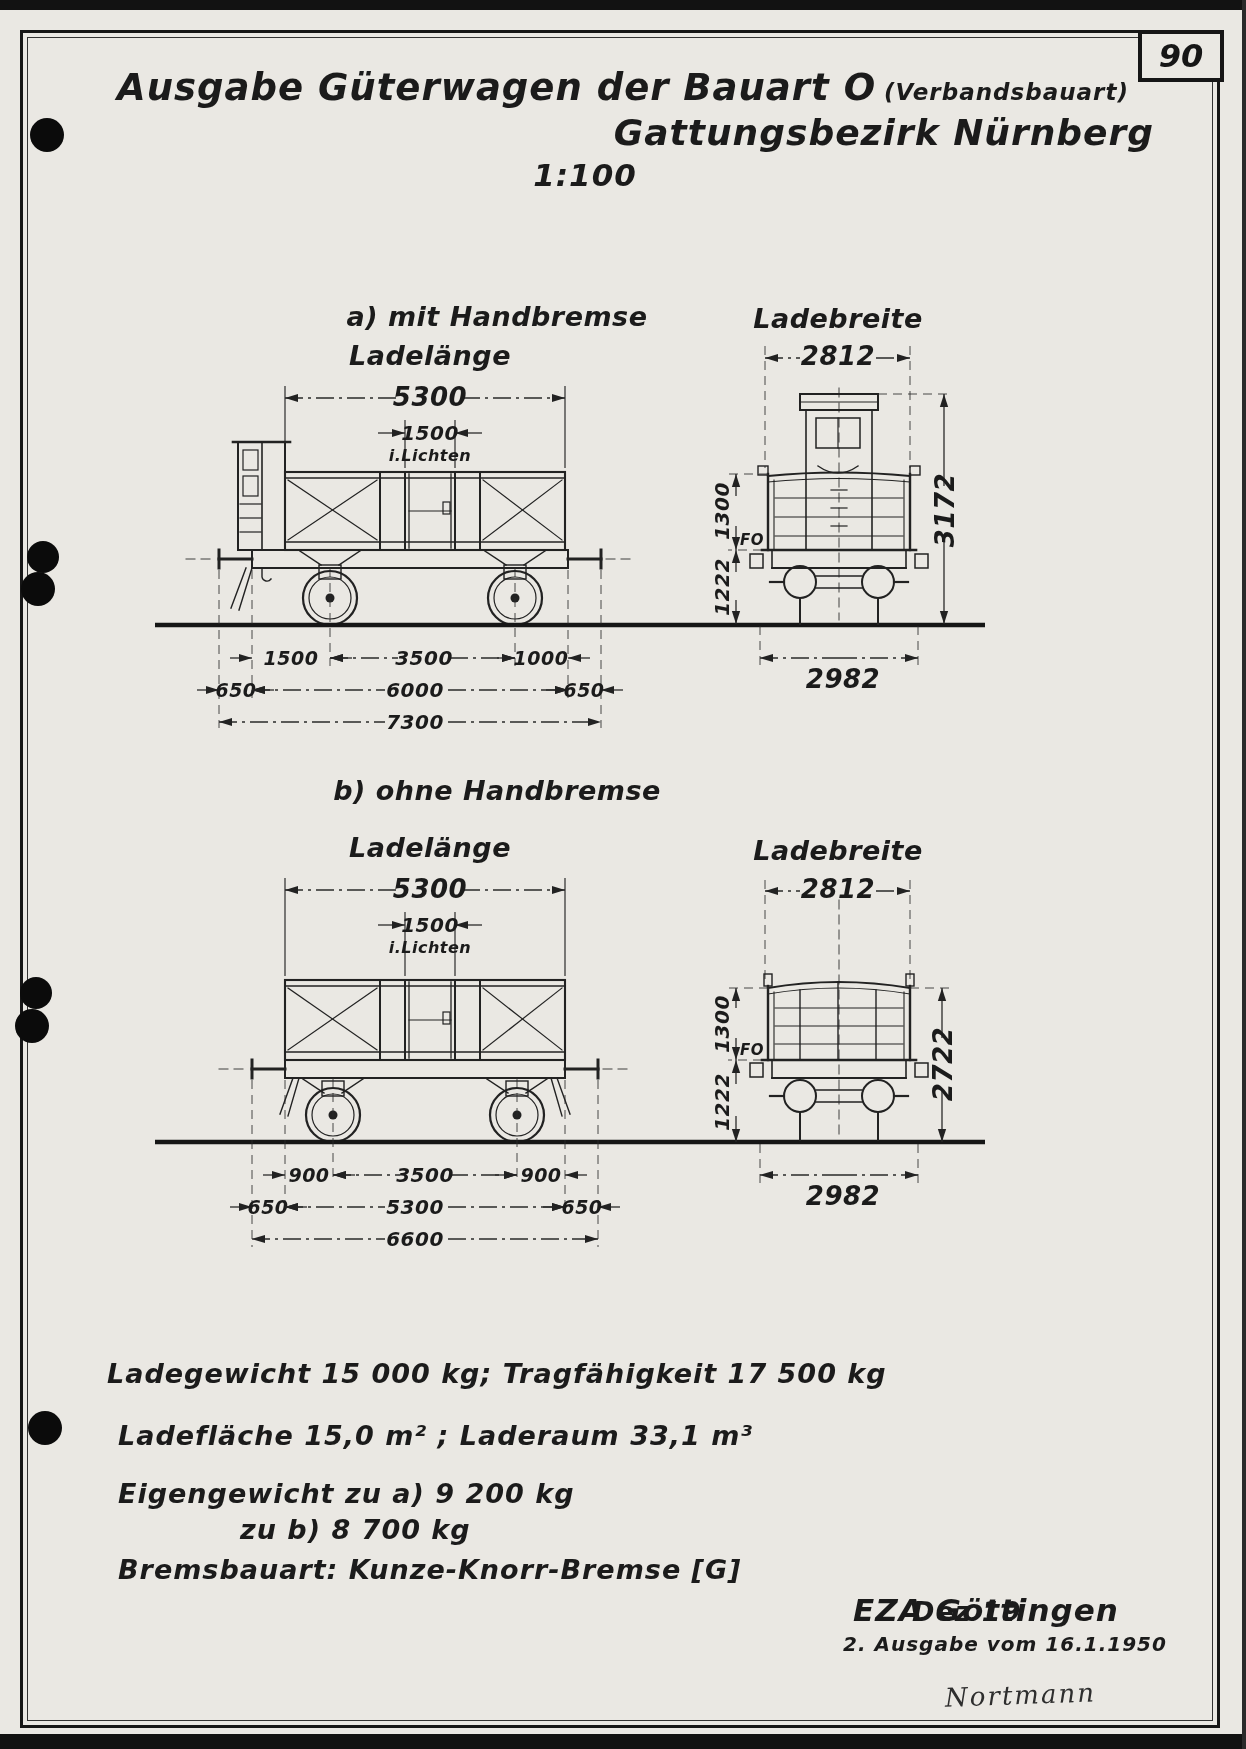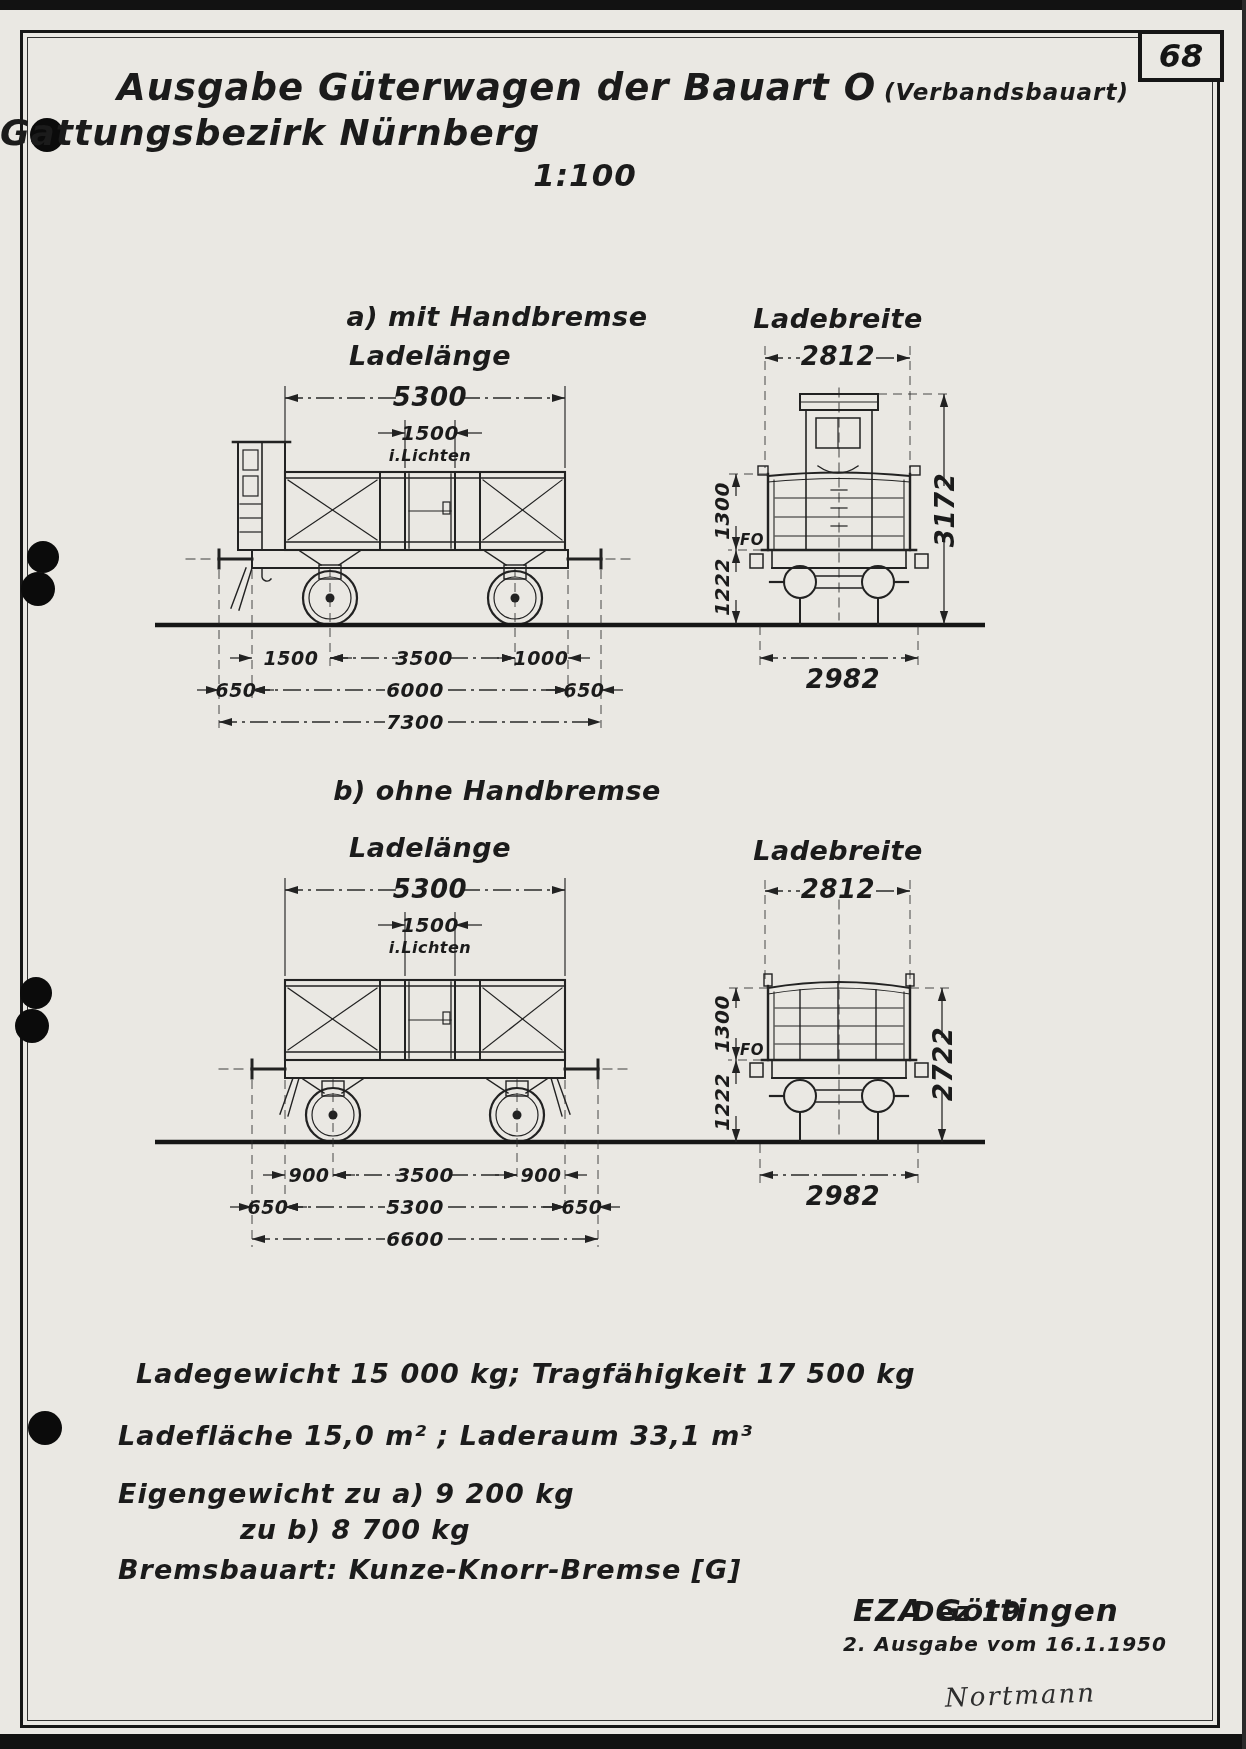--- a/index.html
+++ b/index.html
@@ -15,21 +15,21 @@
   .frame::after{content:"";position:absolute;left:4px;top:4px;right:4px;bottom:4px;border:1.2px solid #333;}
   .pagenum{left:1138px;top:30px;width:86px;height:52px;border:4px solid #161616;box-sizing:border-box;
            background:#eae8e3;display:flex;align-items:center;justify-content:center;
            font-size:32px;font-weight:700;font-style:italic;color:#161616;z-index:5;}
   
   .hole{background:#0b0b0b;border-radius:50%;}
   
   .hand{font-style:italic;font-weight:600;color:#1b1b1b;letter-spacing:1px;white-space:nowrap;}
   .title-line{left:0;width:1246px;text-align:center;font-size:37px;font-weight:700;}
   .title-note{font-size:23px;font-weight:600;margin-left:8px;}
-  .subtitle{left:0;width:1130px;text-align:left;font-size:36px;font-weight:700;}
+  .subtitle{left:0;width:1130px;text-align:right;font-size:36px;font-weight:700;padding-left:24px;}
   .scaleline{left:0;width:1130px;text-align:center;font-size:31px;font-weight:700;padding-left:20px;}
   .spec{font-size:27px;}
   .office{font-size:31px;}
   .datebig{font-size:27px;}
   .edition{font-size:20px;font-weight:700;}
   .signature{font-family:"DejaVu Serif",serif;font-style:italic;font-size:26px;color:#2e2e2e;
              transform:rotate(-2deg);letter-spacing:2px;}
   
   svg.sheet{position:absolute;left:0;overflow:visible;}
   svg.sheet text{text-anchor:middle;fill:#1b1b1b;font-family:"DejaVu Sans",sans-serif;
@@ -45,21 +45,21 @@
 </style>
 </head>
 <body>
 
 <div class="abs edge-top"></div>
 <div class="abs edge-bottom"></div>
 <div class="abs edge-right"></div>
 
 <div class="abs frame"></div>
 <div class="abs pagenum">
-  <span>68</span>
+  <span>90</span>
 </div>
 
 <div class="abs hole" style="left:30px;top:118px;width:34px;height:34px;"></div>
 <div class="abs hole" style="left:27px;top:541px;width:32px;height:32px;"></div>
 <div class="abs hole" style="left:21px;top:572px;width:34px;height:34px;"></div>
 <div class="abs hole" style="left:20px;top:977px;width:32px;height:32px;"></div>
 <div class="abs hole" style="left:15px;top:1009px;width:34px;height:34px;"></div>
 <div class="abs hole" style="left:28px;top:1411px;width:34px;height:34px;"></div>
 
 <div class="abs hand title-line" style="top:66px;">
@@ -425,21 +425,21 @@
     <line x1="942" y1="330" x2="942" y2="382" marker-end="url(#arrB)"></line>
     <text class="s26" transform="rotate(-90 952 304)" x="952" y="304">2722</text>
     <line class="ext" x1="760" y1="384" x2="760" y2="423"></line>
     <line class="ext" x1="918" y1="384" x2="918" y2="423"></line>
     <line class="dd" x1="760" y1="415" x2="839" y2="415" marker-start="url(#arrB)"></line>
     <line class="dd" x1="839" y1="415" x2="918" y2="415" marker-end="url(#arrB)"></line>
     <text class="s26" x="843" y="445">2982</text>
   </g>
 </svg>
 
-<div class="abs hand spec" style="left:136px;top:1358px;">Ladegewicht 15 000 kg; Tragfähigkeit 17 500 kg</div>
+<div class="abs hand spec" style="left:107px;top:1358px;">Ladegewicht 15 000 kg; Tragfähigkeit 17 500 kg</div>
 <div class="abs hand spec" style="left:118px;top:1420px;">Ladefläche  15,0 m² ; Laderaum 33,1 m³</div>
 <div class="abs hand spec" style="left:118px;top:1478px;">Eigengewicht zu a) 9 200 kg</div>
 <div class="abs hand spec" style="left:240px;top:1514px;">zu b) 8 700 kg</div>
 <div class="abs hand spec" style="left:118px;top:1554px;">Bremsbauart: Kunze-Knorr-Bremse [G]</div>
 
 <div class="abs hand office" style="left:853px;top:1592px;">EZA Göttingen</div>
 <div class="abs hand datebig" style="left:912px;top:1596px;">Dez 19</div>
 <div class="abs hand edition" style="left:843px;top:1632px;">2. Ausgabe vom 16.1.1950</div>
 <div class="abs signature" style="left:945px;top:1680px;">Nortmann</div>
 

